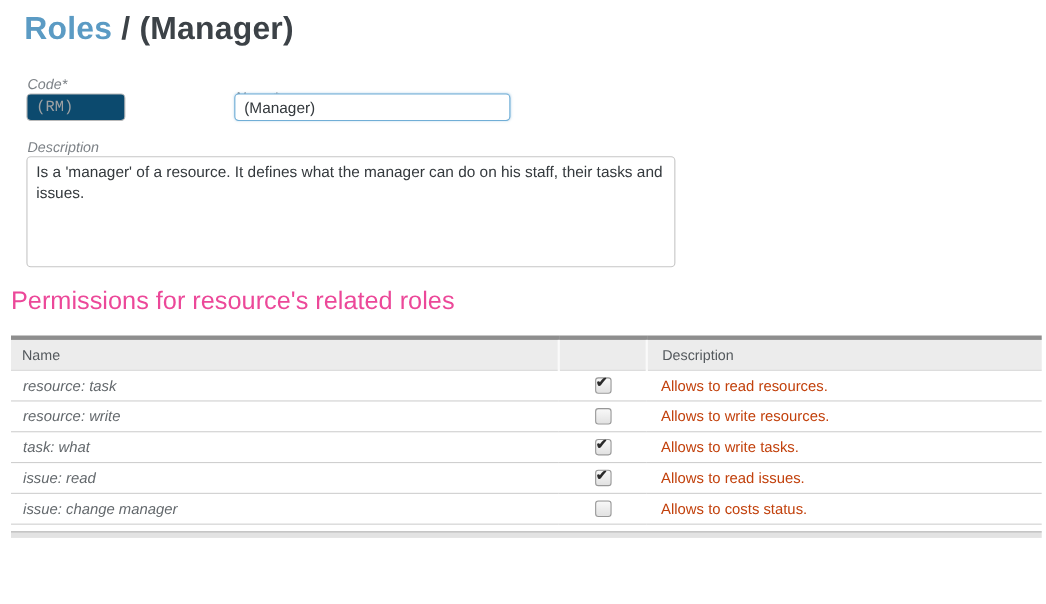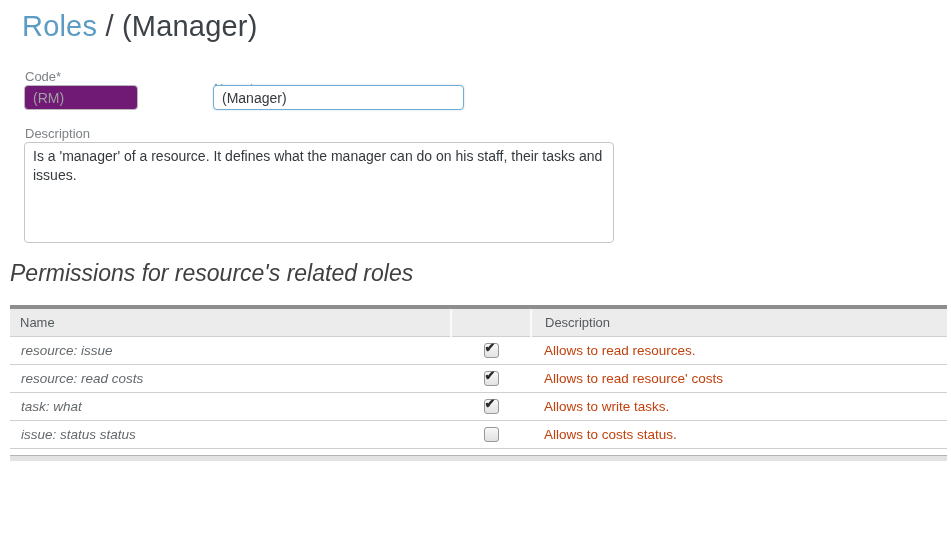--- a/index.html
+++ b/index.html
@@ -6,70 +6,70 @@
   body { background:#fff; }
   .page {
     position:relative; width:951px; height:549px;
     background:#fff; overflow:hidden;
     font-family:"Liberation Sans", sans-serif;
   }
 
   
   .page-title {
     position:absolute; left:22px; top:10px;
-    font-size:29px; font-weight:400; color:#3c4247; letter-spacing:.2px;
+    font-size:29px; font-weight:700; color:#3c4247; letter-spacing:.2px;
   }
   .page-title .root { color:#5b9bc4; cursor:pointer; }
 
   
   .field-label {
-    position:absolute; font-size:13px; color:#7d8287;
+    position:absolute; font-size:13px; font-style:italic; color:#7d8287;
   }
   .lbl-code { left:25px;  top:69px; }
   .lbl-name { left:214px; top:81px; }
   .lbl-desc { left:25px;  top:126px; }
 
   .text-input {
     position:absolute; box-sizing:border-box; height:25px;
     font-family:inherit; font-size:14px; padding:2px 8px;
     border-radius:4px; outline:none;
   }
   .input-code {
-    left:24px; top:85px; width:114px;
-    background:#701a75; border:1px solid #b9b9b9; color:#9ea1a3;
+    left:24px; top:85px; width:90px;
+    background:#0c4a6e; border:1px solid #b9b9b9; color:#9ea1a3;font-family:Liberation Mono, monospace;
   }
   .input-name {
     left:213px; top:85px; width:251px;
     background:#fff; border:1px solid #71aed6; color:#34393d;
     box-shadow:0 0 2px rgba(113,174,214,.5);
   }
   .input-desc {
     position:absolute; left:24px; top:142px; width:590px; height:101px;
     box-sizing:border-box; resize:none; outline:none;
     border:1px solid #c6c6c6; border-radius:4px;
     font-family:inherit; font-size:14px; line-height:1.35; color:#34393d;
     padding:4px 8px; background:#fff;
   }
 
   
   .section-title {
     position:absolute; left:10px; top:260px;
-    font-size:23px; font-weight:300; color:#404040;font-style:italic;
+    font-size:23px; font-weight:300; color:#ec4899;
   }
 
   
   .perm-wrap { position:absolute; left:10px; top:305px; width:937px; }
   table.perm { border-collapse:collapse; width:100%; table-layout:fixed; }
   .perm thead th {
     background:#ececec; border-top:4px solid #8e8e8e; border-bottom:1px solid #cfcfcf;
     height:29px; box-sizing:border-box;
     font-size:13px; font-weight:400; color:#54595d; text-align:left;
     padding:0 0 0 10px;
   }
-  .perm th.col-name  { width:441px; }
+  .perm th.col-name  { width:498px; }
   .perm th.col-check { width:80px; padding:0; border-left:2px solid #fafafa; }
   .perm th.col-desc  { border-left:2px solid #fafafa; padding-left:13px; }
 
   .perm tbody td {
     height:28px; box-sizing:border-box;
     border-bottom:1px solid #cfcfcf; font-size:13.5px; background:#fff;
   }
   .perm td.cell-name { font-style:italic; color:#63686c; padding-left:11px; }
   .perm td.cell-check { text-align:center; }
   .perm td.cell-desc { color:#c2410c; padding-left:13px; }
@@ -113,36 +113,41 @@
     <table class="perm">
       <thead>
         <tr>
           <th class="col-name">Name</th>
           <th class="col-check"></th>
           <th class="col-desc">Description</th>
         </tr>
       </thead>
       <tbody>
           <tr>
-      <td class="cell-name">resource: issue</td>
+      <td class="cell-name">resource: task</td>
       <td class="cell-check"><span class="checkbox checked" role="checkbox" aria-checked="true"></span></td>
       <td class="cell-desc">Allows to read resources.</td>
     </tr>
           <tr>
-      <td class="cell-name">resource: read costs</td>
-      <td class="cell-check"><span class="checkbox checked" role="checkbox" aria-checked="true"></span></td>
-      <td class="cell-desc">Allows to read resource' costs</td>
+      <td class="cell-name">resource: write</td>
+      <td class="cell-check"><span class="checkbox" role="checkbox" aria-checked="false"></span></td>
+      <td class="cell-desc">Allows to write resources.</td>
     </tr>
           <tr>
       <td class="cell-name">task: what</td>
       <td class="cell-check"><span class="checkbox checked" role="checkbox" aria-checked="true"></span></td>
       <td class="cell-desc">Allows to write tasks.</td>
     </tr>
           <tr>
-      <td class="cell-name">issue: status status</td>
+      <td class="cell-name">issue: read</td>
+      <td class="cell-check"><span class="checkbox checked" role="checkbox" aria-checked="true"></span></td>
+      <td class="cell-desc">Allows to read issues.</td>
+    </tr>
+          <tr>
+      <td class="cell-name">issue: change manager</td>
       <td class="cell-check"><span class="checkbox" role="checkbox" aria-checked="false"></span></td>
       <td class="cell-desc">Allows to costs status.</td>
     </tr>
         </tbody>
     </table>
     <div class="table-footer-bar"></div>
   </div>
 
 </div>
 

